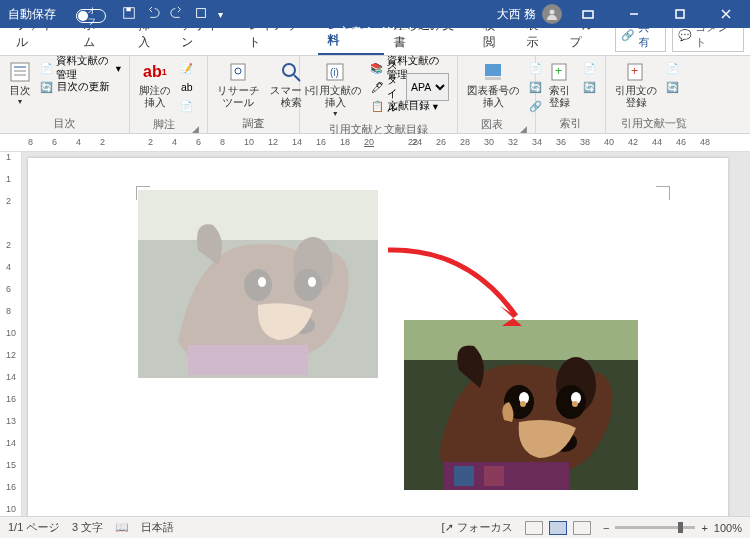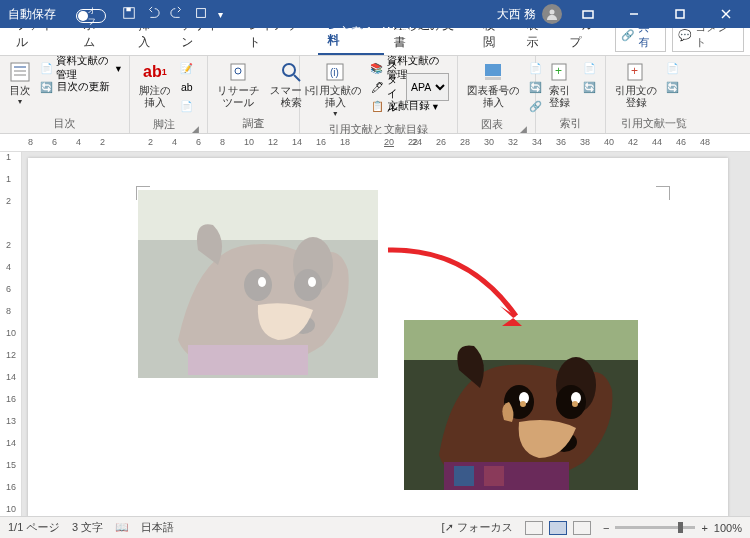--- a/index.html
+++ b/index.html
@@ -347,21 +347,21 @@
       <span class="tick" style="left: 96px;"></span>
       <span class="tick" style="left: 120px;">2</span>
       <span class="tick" style="left: 144px;">4</span>
       <span class="tick" style="left: 168px;">6</span>
       <span class="tick" style="left: 192px;">8</span>
       <span class="tick" style="left: 216px;">10</span>
       <span class="tick" style="left: 240px;">12</span>
       <span class="tick" style="left: 264px;">14</span>
       <span class="tick" style="left: 288px;">16</span>
       <span class="tick" style="left: 312px;">18</span>
-      <span class="tick" style="left: 356px; text-decoration: underline;">20</span>
+      <span class="tick" style="left: 336px; text-decoration: underline;">20</span>
       <span class="tick" style="left: 380px;">22</span>
       <span class="tick" style="left: 384px;">24</span>
       <span class="tick" style="left: 408px;">26</span>
       <span class="tick" style="left: 432px;">28</span>
       <span class="tick" style="left: 456px;">30</span>
       <span class="tick" style="left: 480px;">32</span>
       <span class="tick" style="left: 504px;">34</span>
       <span class="tick" style="left: 528px;">36</span>
       <span class="tick" style="left: 552px;">38</span>
       <span class="tick" style="left: 576px;">40</span>

